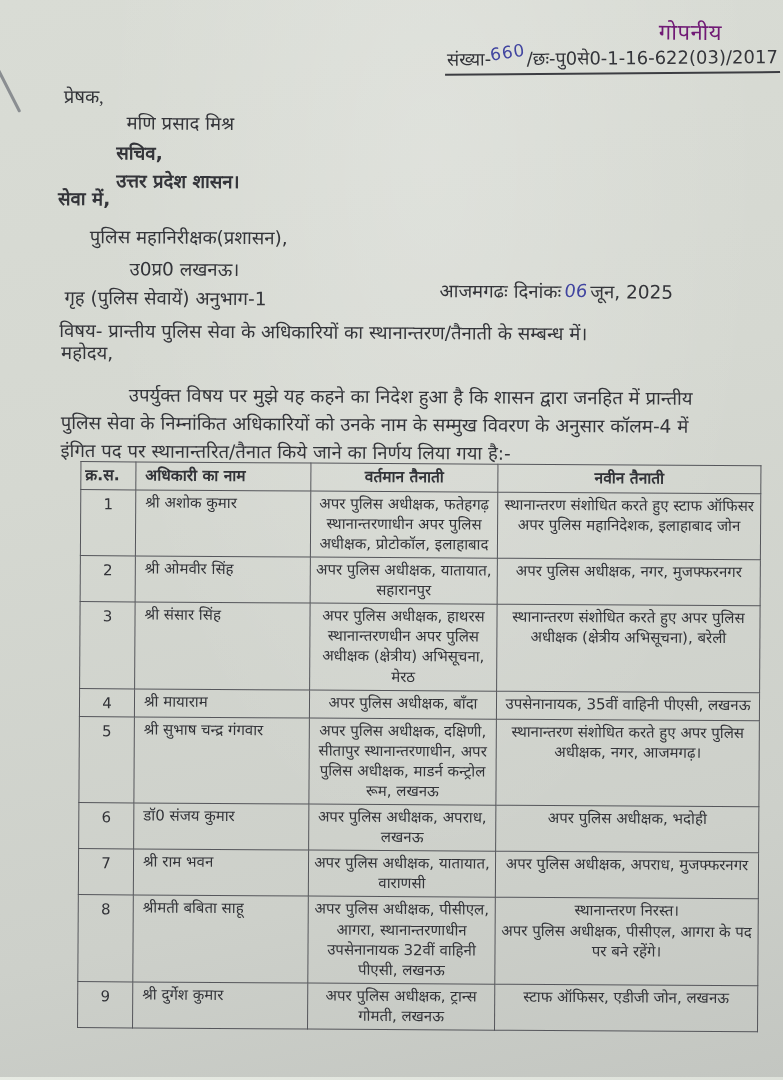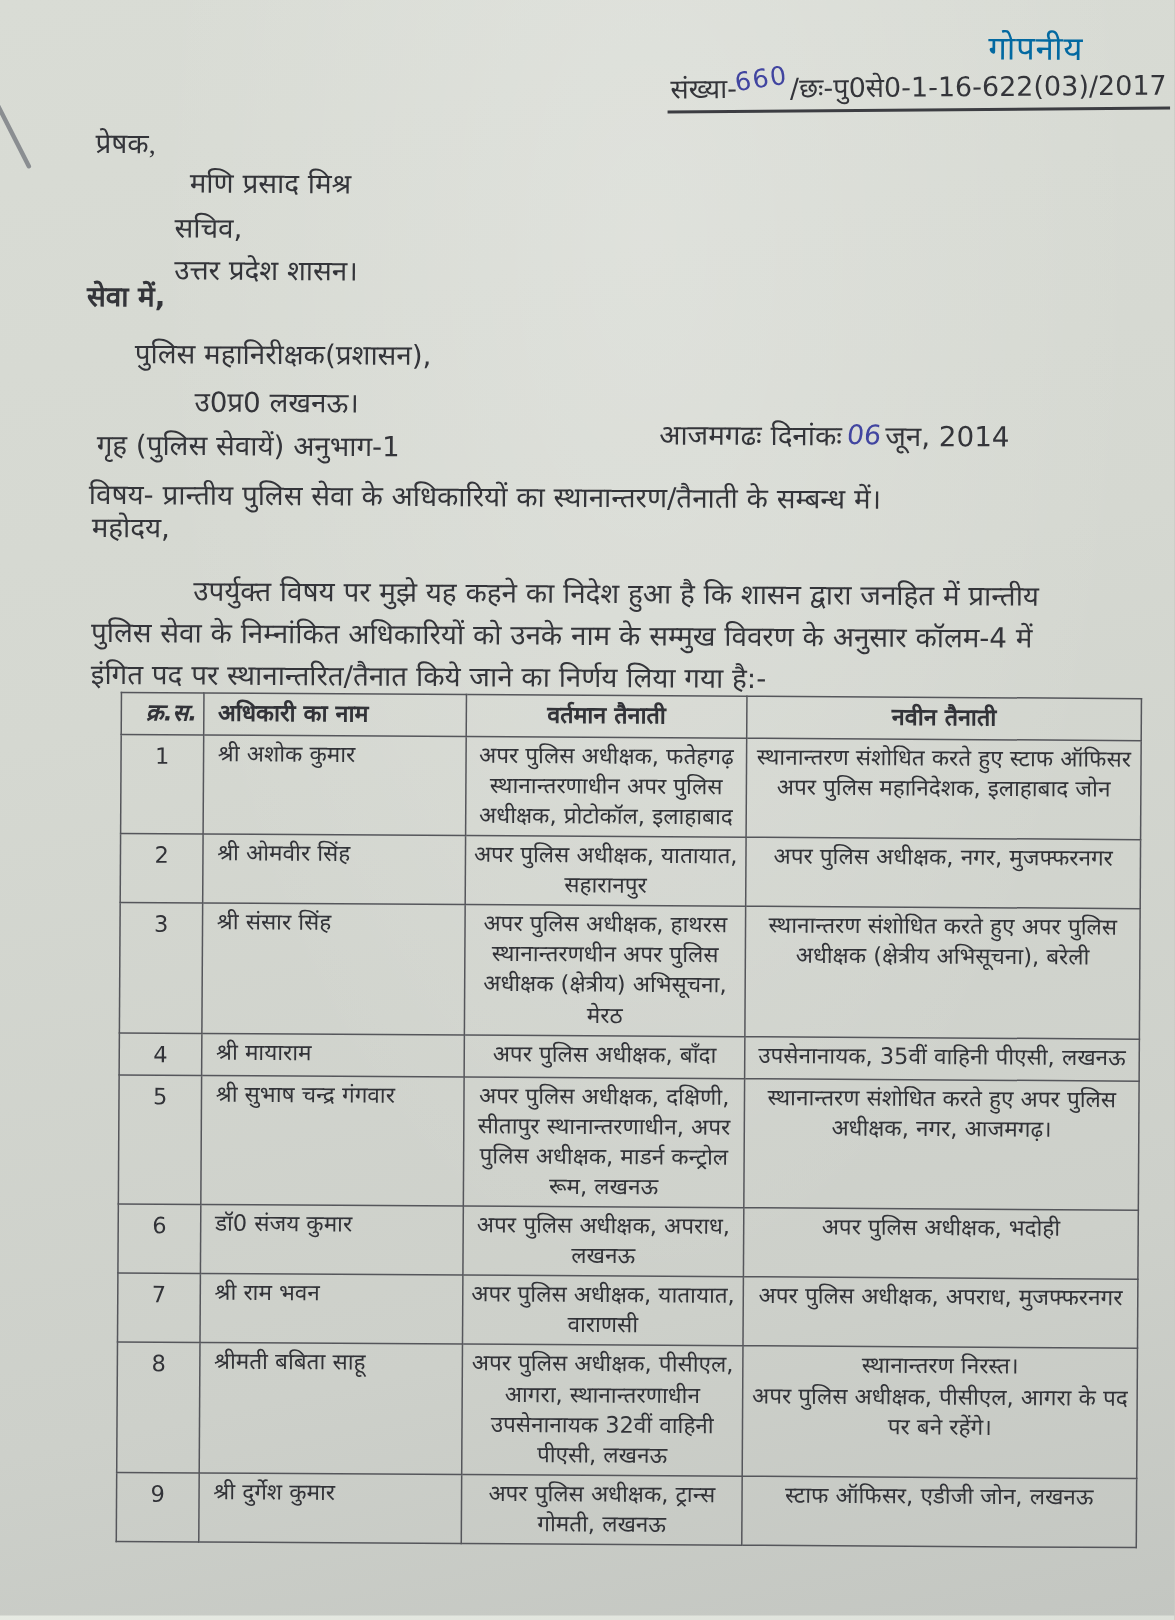--- a/index.html
+++ b/index.html
@@ -24,21 +24,21 @@
     position:absolute;left:-6px;top:58px;width:60px;height:3px;
     background:#70747b;border-radius:2px;opacity:.75;
     transform:rotate(63deg);transform-origin:0 0;
   }
   .content{
     position:absolute;inset:0;
     transform:rotate(0.35deg);
   }
   .abs{position:absolute;}
   .classification{
-    top:14px;right:64px;font-size:22px;letter-spacing:.5px;color:#0369a1;
+    top:14px;right:64px;font-size:22px;letter-spacing:.5px;color:#701a75;
   }
   .number-line{
     top:44px;right:6px;font-size:18px;
     border-bottom:2px solid #3c3d42;
     padding:0 2px 3px 2px;
     transform:rotate(-0.8deg);
     white-space:nowrap;
   }
   .hw{color:#4145a0;}
   .hw-num{
@@ -63,47 +63,47 @@
   }
   th,td{
     border:1px solid #55565b;
     padding:2px 4px 3px 4px;
     vertical-align:top;text-align:center;
     white-space:pre-line;
     overflow:hidden;
   }
   th{font-weight:bold;font-size:15.5px;padding-top:3px;}
   th.h-name, td.c-name{text-align:left;padding-left:9px;}
-  th.h-sno{text-align:right;font-style:italic;}
+  th.h-sno{text-align:left;}
   td.c-sno{padding-top:4px;}
 </style>
 </head>
 <body>
 
 <div class="paper"></div>
 <div class="pen-mark"></div>
 
 <div class="content">
 
   <div class="abs classification">गोपनीय</div>
 
   <div class="abs number-line"><span>संख्या-</span><span class="hw hw-num">660</span><span>/छः-पु0से0-1-16-622(03)/2017</span></div>
 
   <div class="abs ltr" style="top:88px;left:61px;font-family:Liberation Serif, serif;">प्रेषक,</div>
   <div class="abs ltr" style="top:114px;left:124px;">मणि प्रसाद मिश्र</div>
-  <div class="abs ltr" style="top:144px;left:114px;">सचिव,</div>
-  <div class="abs ltr" style="top:172px;left:114px;">उत्तर प्रदेश शासन।</div>
+  <div class="abs ltr" style="top:144px;left:114px;font-weight:bold;">सचिव,</div>
+  <div class="abs ltr" style="top:172px;left:114px;font-weight:bold;">उत्तर प्रदेश शासन।</div>
 
   <div class="abs ltr" style="top:190px;left:56px;font-weight:bold;">सेवा में,</div>
   <div class="abs ltr" style="top:228px;left:88px;">पुलिस महानिरीक्षक(प्रशासन),</div>
   <div class="abs ltr" style="top:260px;left:88px;margin-left:40px;">उ0प्र0 लखनऊ।</div>
 
   <div class="abs ltr" style="top:289px;left:63px;">गृह (पुलिस सेवायें) अनुभाग-1</div>
 
-  <div class="abs ltr" style="top:280px;left:438px;"><span>आजमगढः दिनांकः</span><span class="hw hw-day">06</span><span>जून, 2014</span></div>
+  <div class="abs ltr" style="top:280px;left:438px;"><span>आजमगढः दिनांकः</span><span class="hw hw-day">06</span><span>जून, 2025</span></div>
 
   <div class="abs ltr" style="top:322px;left:58px;">विषय- प्रान्तीय पुलिस सेवा के अधिकारियों का स्थानान्तरण/तैनाती के सम्बन्ध में।</div>
 
   <div class="abs ltr" style="top:344px;left:60px;">महोदय,</div>
 
   <div class="abs para">
     <div class="indent">उपर्युक्त विषय पर मुझे यह कहने का निदेश हुआ है कि शासन द्वारा जनहित में प्रान्तीय</div>
     <div>पुलिस सेवा के निम्नांकित अधिकारियों को उनके नाम के सम्मुख विवरण के अनुसार कॉलम-4 में</div>
     <div>इंगित पद पर स्थानान्तरित/तैनात किये जाने का निर्णय लिया गया है:-</div>
   </div>

